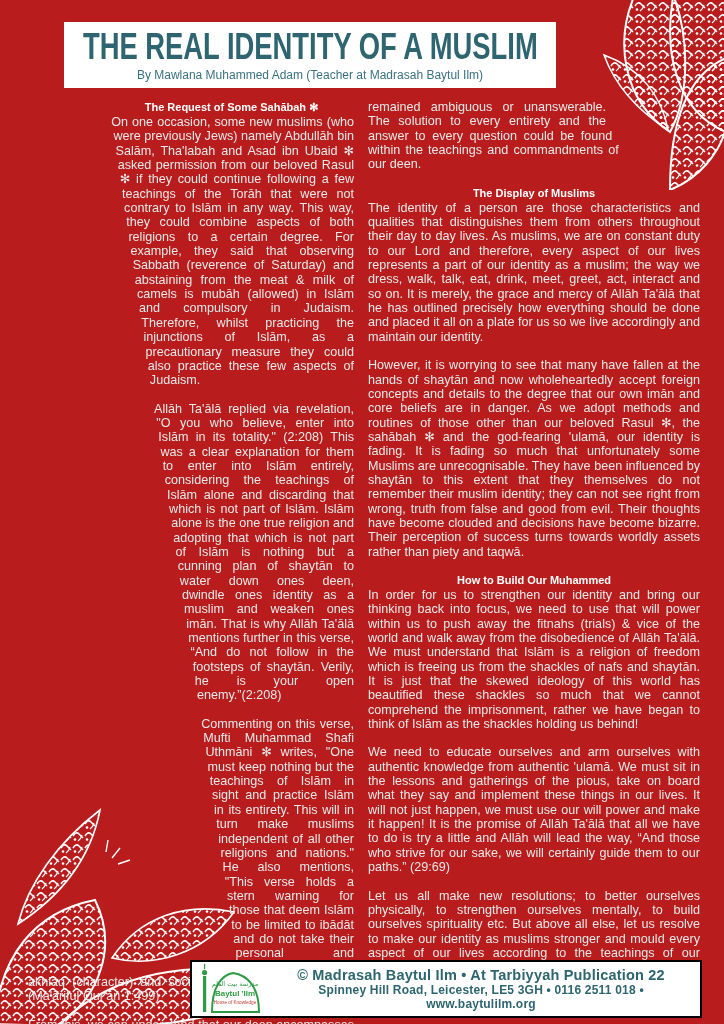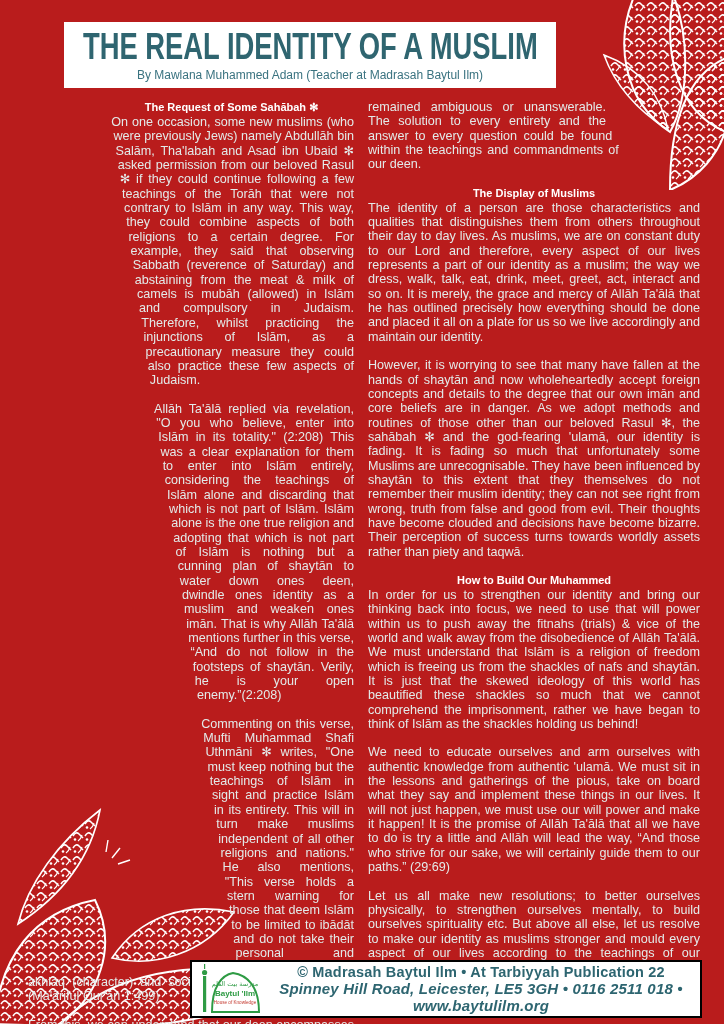--- a/index.html
+++ b/index.html
@@ -56,21 +56,21 @@
   
   #footer-box{
     position:absolute;left:190px;top:960px;width:512px;height:58px;
     background:#ffffff;z-index:4;
     display:flex;align-items:center;
     border:2px solid #000000;box-sizing:border-box;
   }
   #footer-logo{flex:0 0 78px;display:flex;align-items:center;justify-content:center;}
   #footer-text{flex:1;text-align:center;color:#2d6570;padding-right:8px;}
   #footer-line1{font-size:14.5px;font-weight:bold;letter-spacing:0.2px;}
-  #footer-line2{font-size:15px;font-weight:bold;letter-spacing:0.2px;font-style:italic;}
+  #footer-line2{font-size:12px;font-weight:bold;letter-spacing:0.2px;}
 </style>
 </head>
 <body>
 
 <div id="page">
 
   <svg id="deco-top-right" class="deco" width="150" height="190" viewBox="0 0 150 190">
     <defs>
       <pattern id="lace1" width="12" height="12" patternUnits="userSpaceOnUse">
         <path d="M1,6 Q4,1 7,4 T11,8" stroke="#ffffff" stroke-width="1.6" fill="none"></path>

